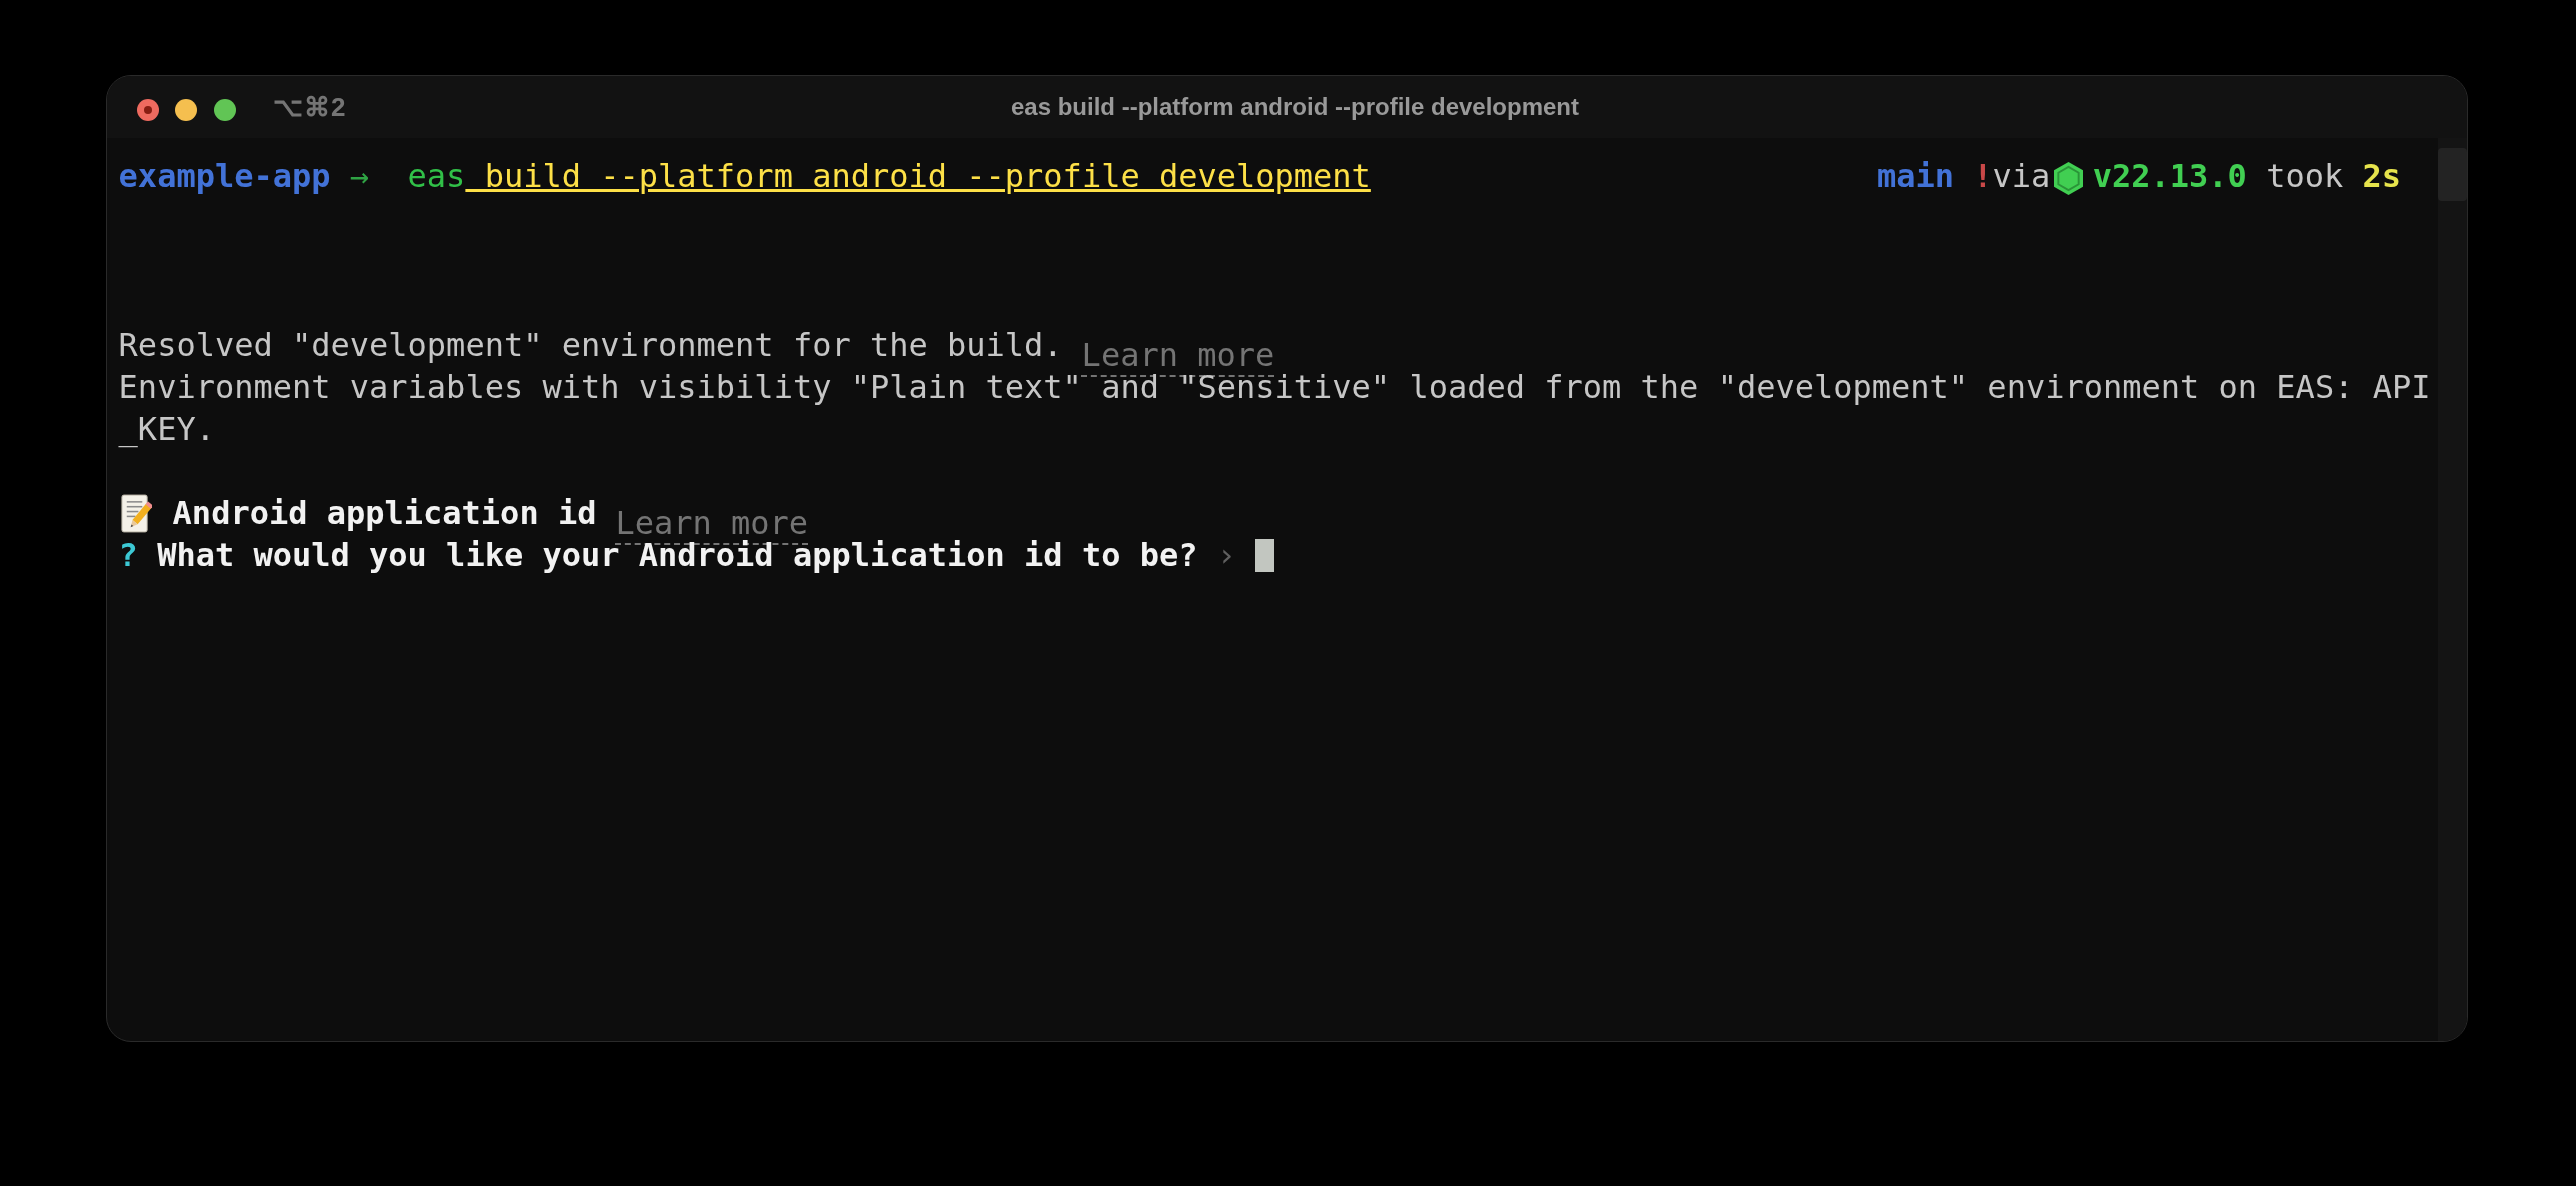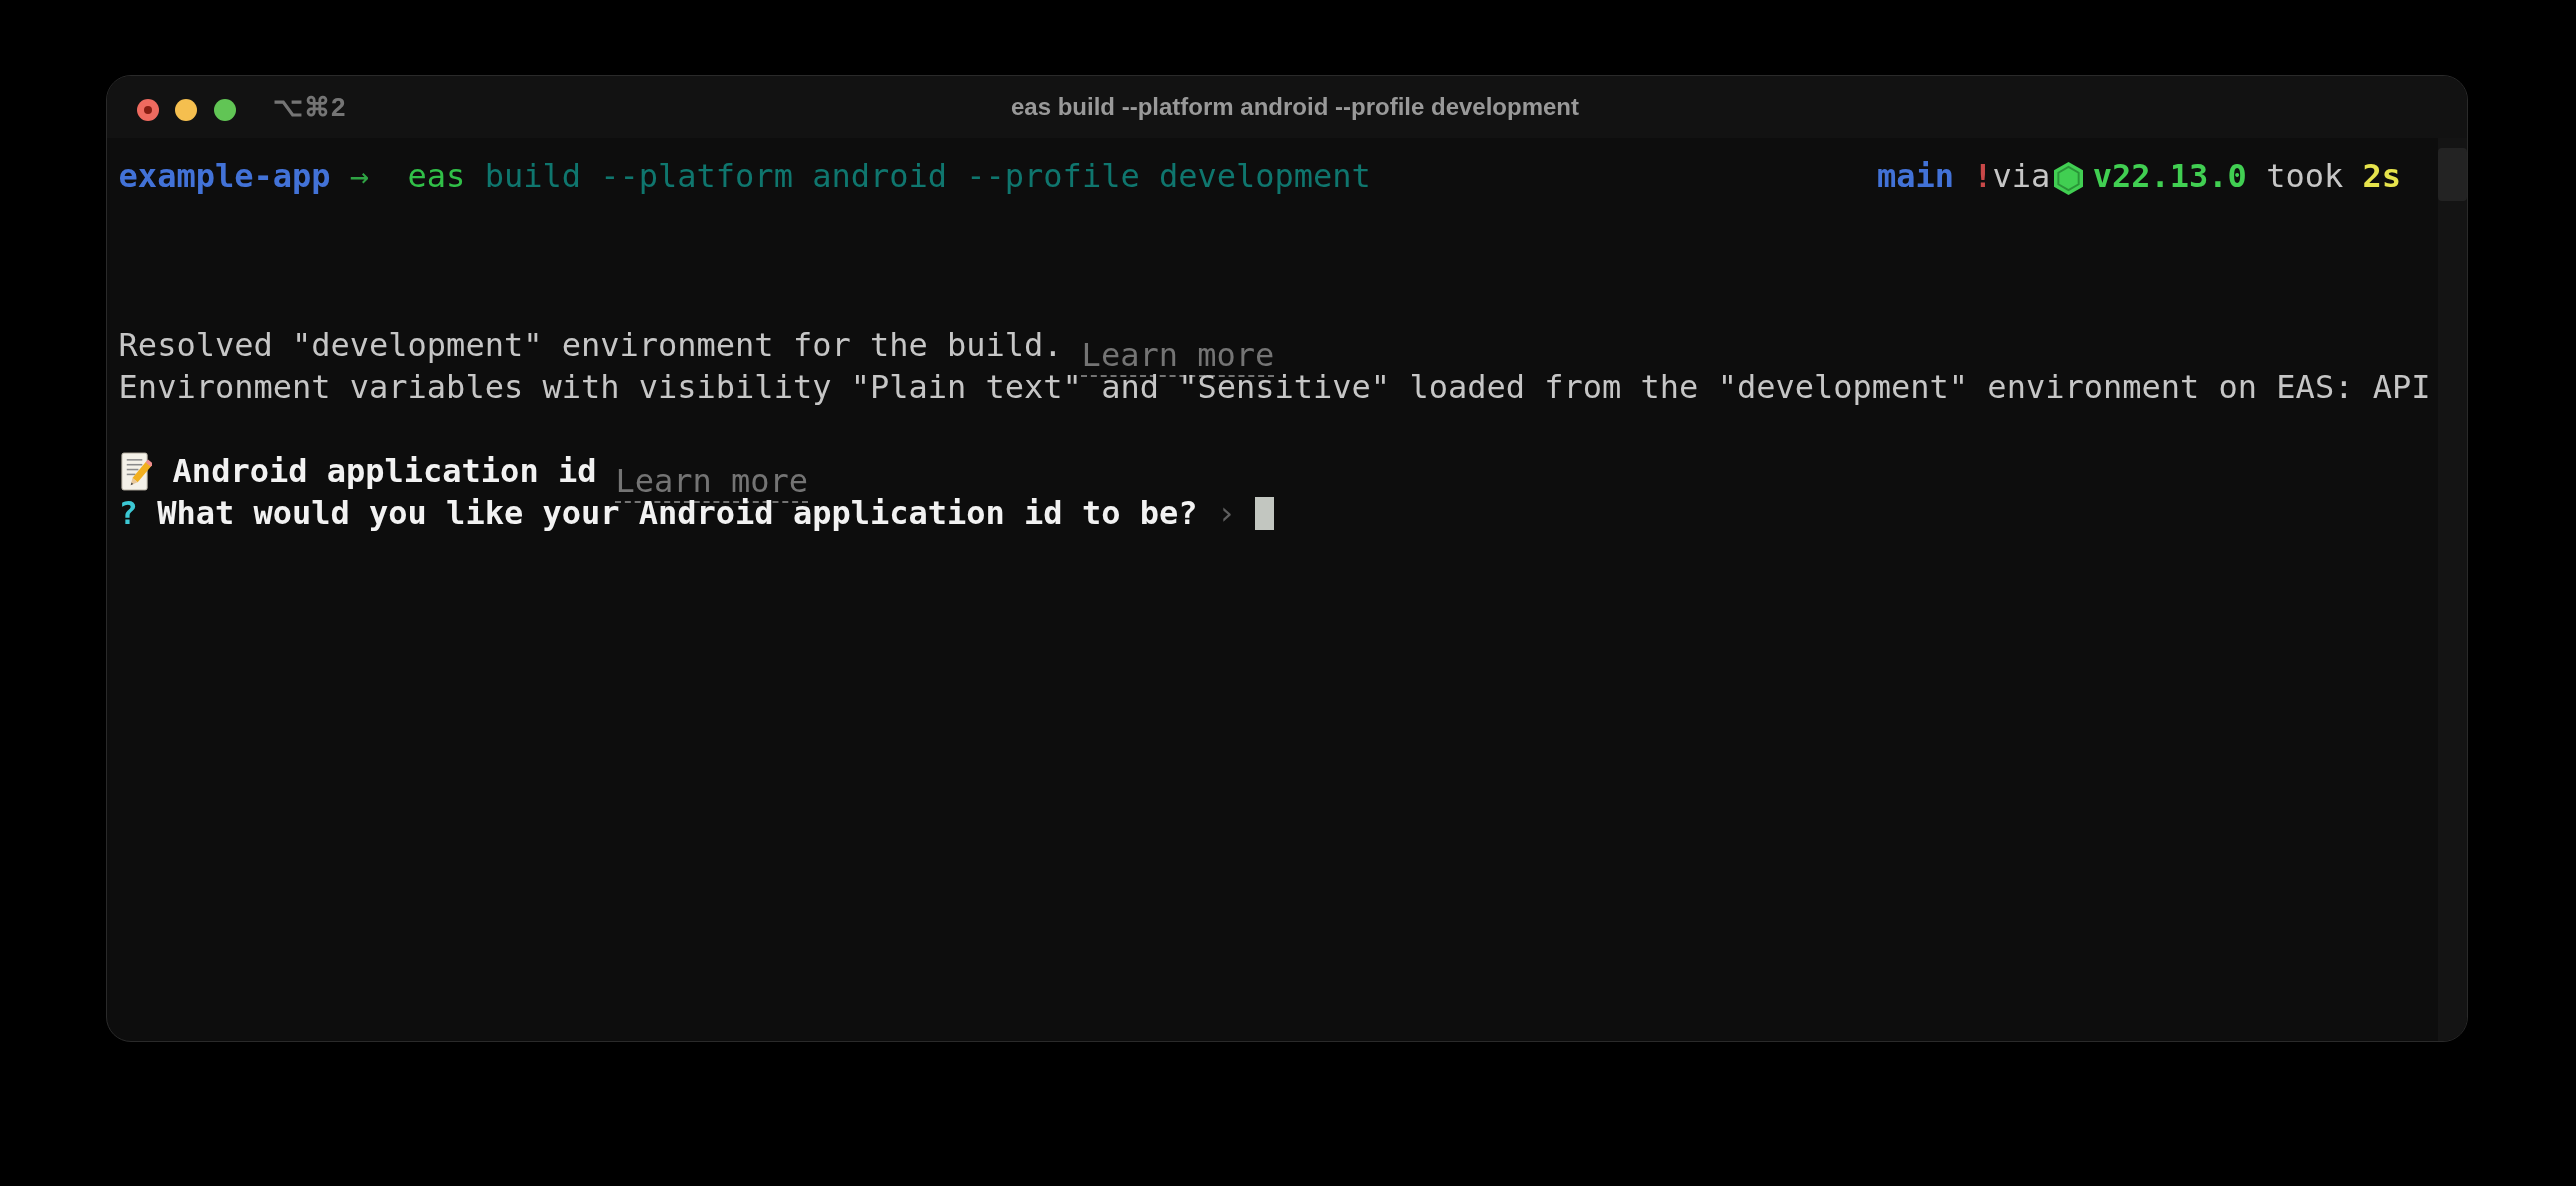--- a/index.html
+++ b/index.html
@@ -38,21 +38,21 @@
     font-size:32px; color:#c6c6c6;
   }
   .row { height:42px; line-height:42px; white-space:pre; display:flex; align-items:center; }
   .row.blank3 { height:127px; }
   .prompt-row { justify-content:space-between; }
   .prompt-row .right { padding-right:37px; }
 
   .dir     { color:#4272d7; font-weight:bold;margin-top:42px; }
   .arrow   { color:#2fa344; }
   .cmdhead { color:#31c048; }
-  .cmdtail { color:#0f766e; }
+  .cmdtail { color:#fde047;text-decoration:underline; }
 
   .branch  { color:#4272d7; font-weight:bold; }
   .gitstat { color:#c94848; font-weight:bold; }
   .via     { color:#c6c6c6; }
   .nodever { color:#41cf52; font-weight:bold; }
   .took    { color:#c6c6c6; }
   .dur     { color:#e6e34c; font-weight:bold; }
 
   .hex-icon { display:inline-block; width:29px; height:33px; margin:0 9.6px 0 3.9px; vertical-align:middle; }
 
@@ -110,20 +110,23 @@
     <div class="row blank3"></div>
 
     <div class="row">
       <span>Resolved "development" environment for the build.</span><span class="dimlink resolved-link">Learn more</span>
     </div>
 
     <div class="row">
       <span>Environment variables with visibility "Plain text" and "Sensitive" loaded from the "development" environment on EAS: API</span>
     </div>
 
+    <div class="row">
+      <span>_KEY.</span>
+    </div>
 
     <div class="row"></div>
 
     <div class="row">
       <svg class="memo-icon" viewBox="0 0 34 40">
         <rect x="3" y="1" width="26" height="38" rx="2" fill="#f4f1e8" stroke="#b9b4a6" stroke-width="1"></rect>
         <line x1="8" y1="8" x2="24" y2="8" stroke="#8b8b8b" stroke-width="1.6"></line>
         <line x1="8" y1="13" x2="24" y2="13" stroke="#8b8b8b" stroke-width="1.6"></line>
         <line x1="8" y1="18" x2="20" y2="18" stroke="#8b8b8b" stroke-width="1.6"></line>
         <line x1="8" y1="23" x2="17" y2="23" stroke="#8b8b8b" stroke-width="1.6"></line>

